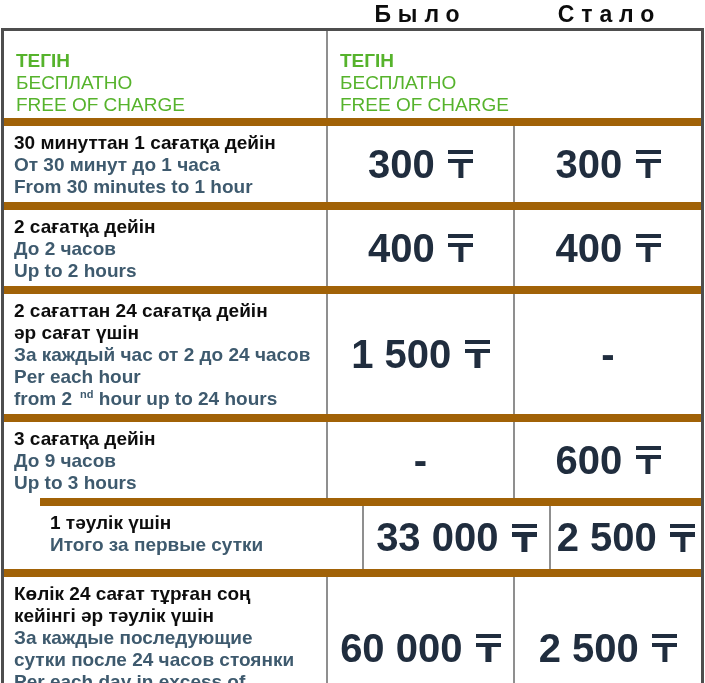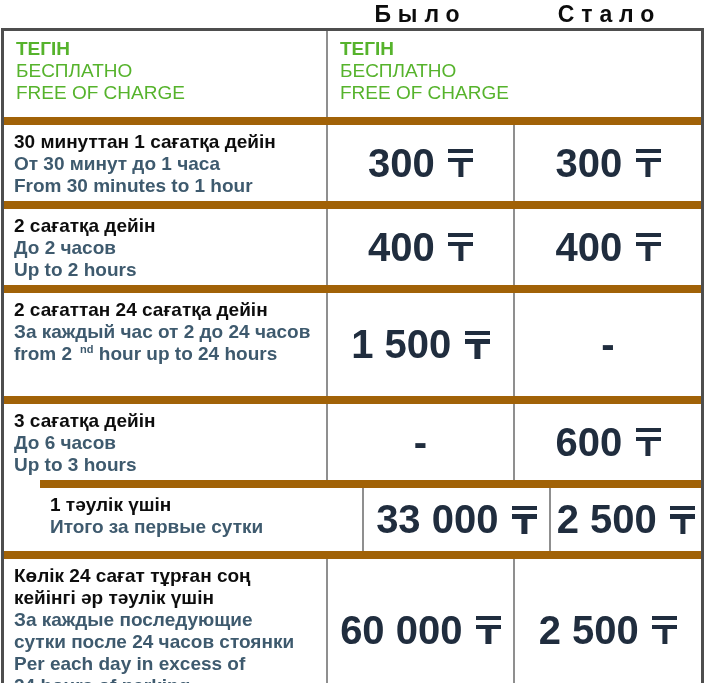--- a/index.html
+++ b/index.html
@@ -54,21 +54,21 @@
     padding: 6px 4px 4px 10px;
     font-size: 19px;
     font-weight: 700;
     line-height: 22px;
   }
   .kk  { color: #0d0d0d; }
   .sec { color: #3e5a6e; }
   .sec sup { font-size: 0.58em; vertical-align: super; line-height: 0; margin-left: 8px; }
 
   .free {
-    padding: 7px 2px 2px 12px;
+    padding: 19px 2px 2px 12px;
     font-size: 19px;
     line-height: 22px;
     color: #56b32c;
   }
   .free-bold { font-weight: 700; }
 
   .value {
     display: flex;
     align-items: center;
     justify-content: center;
@@ -161,36 +161,38 @@
       </div>
       <div class="cell value">
         <span>400</span>
         <span class="tenge"></span>
       </div>
     </div>
 
     <div class="row">
       <div class="cell label">
         <div class="kk">2 сағаттан 24 сағатқа дейін</div>
+        <div class="kk">әр сағат үшін</div>
         <div class="sec">За каждый час от 2 до 24 часов</div>
+        <div class="sec">Per each hour</div>
         <div class="sec"><span>from 2</span><sup>nd</sup><span> hour up to 24 hours</span></div>
       </div>
       <div class="cell value">
         <span>1 500</span>
         <span class="tenge"></span>
       </div>
       <div class="cell value">
         <span>-</span>
       </div>
     </div>
 
     <div class="row">
       <div class="cell label">
         <div class="kk">3 сағатқа дейін</div>
-        <div class="sec">До 6 часов</div>
+        <div class="sec">До 9 часов</div>
         <div class="sec">Up to 3 hours</div>
       </div>
       <div class="cell value">
         <span>-</span>
       </div>
       <div class="cell value">
         <span>600</span>
         <span class="tenge"></span>
       </div>
     </div>

